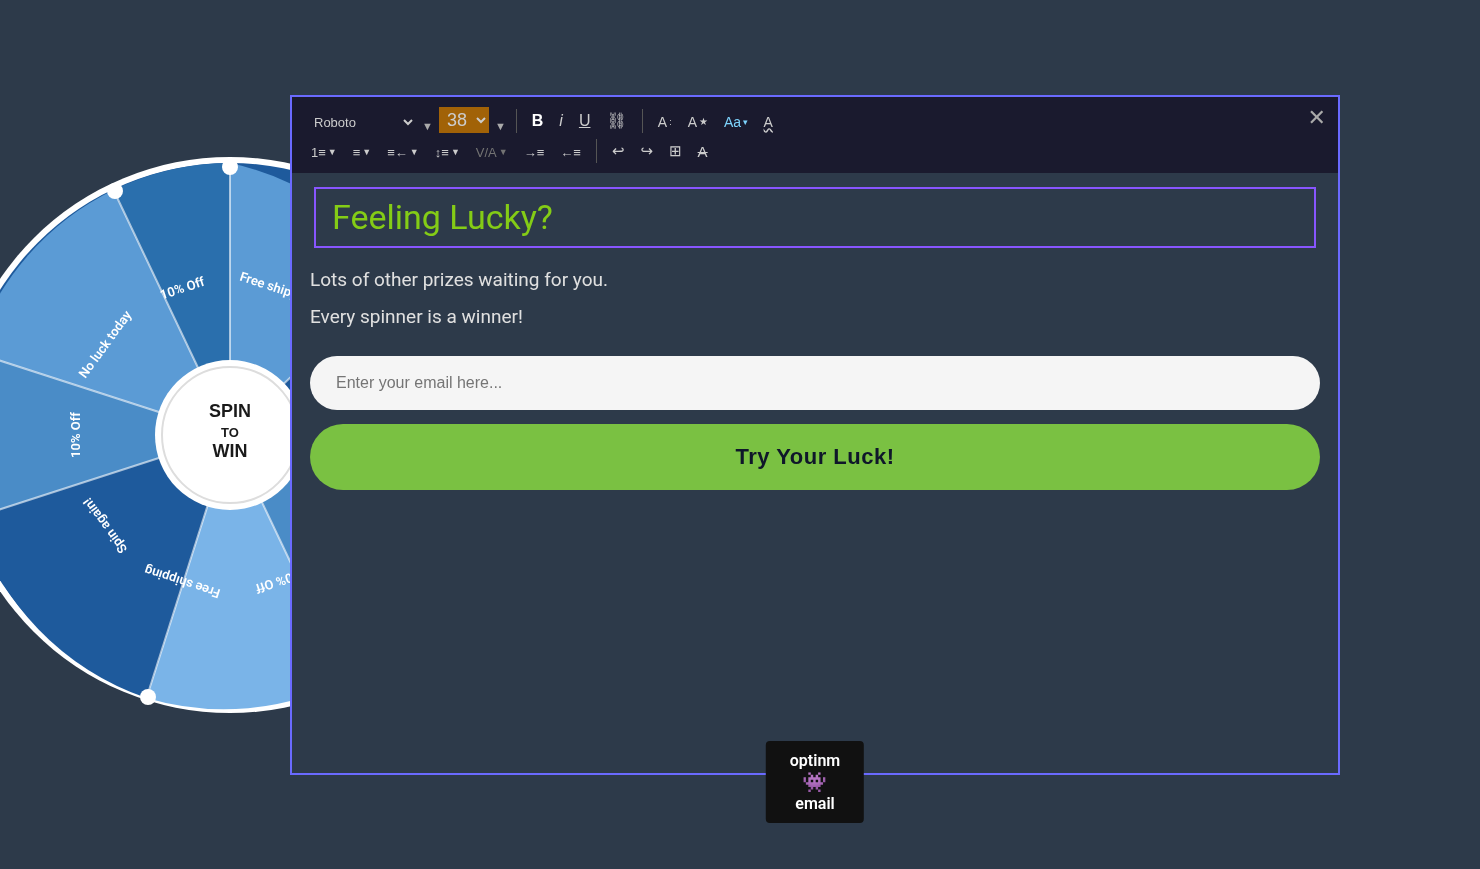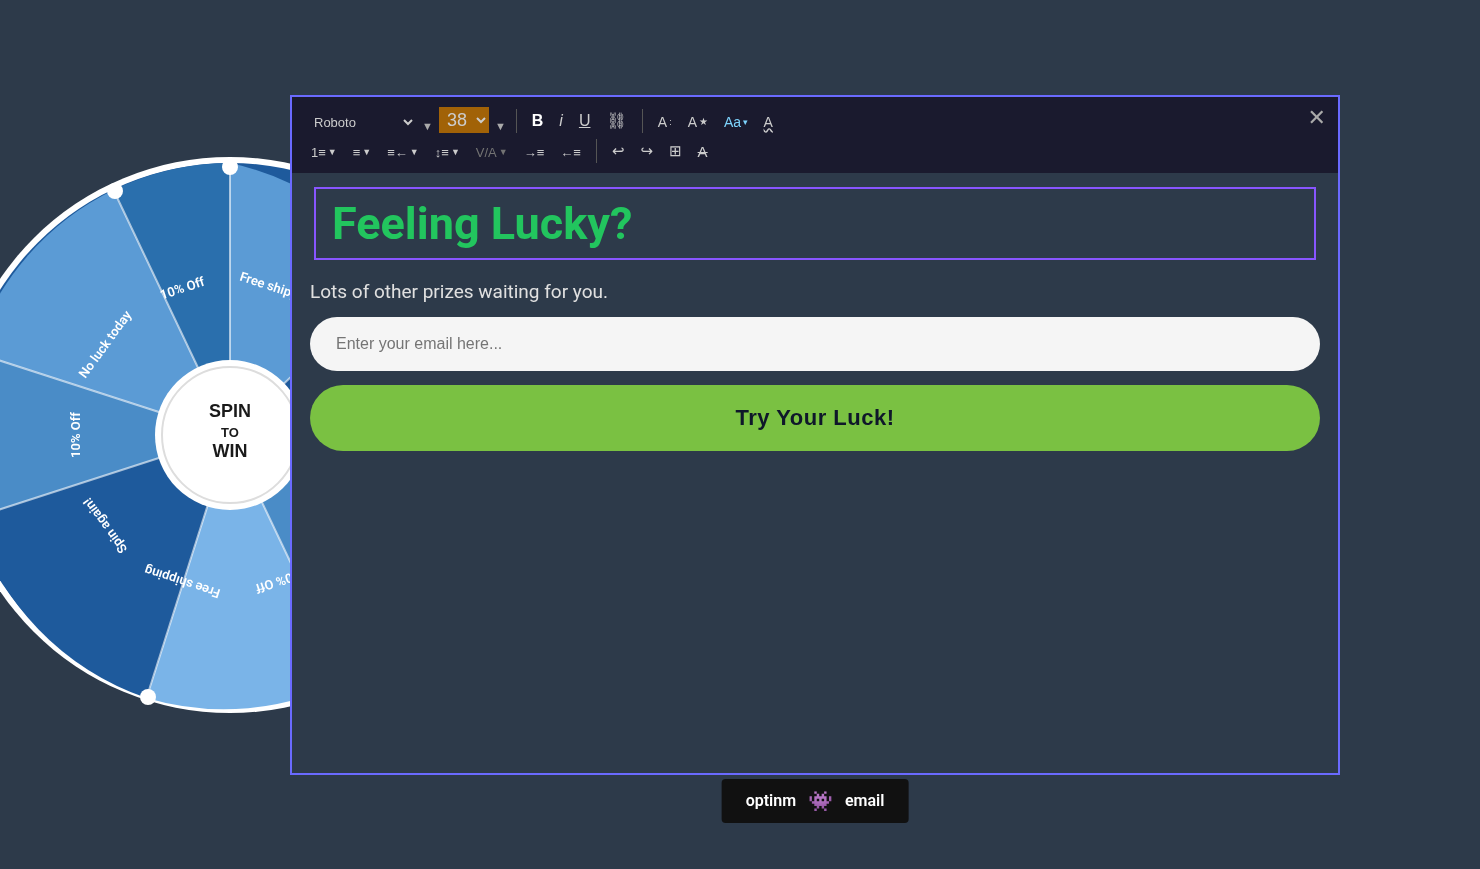--- a/index.html
+++ b/index.html
@@ -303,31 +303,32 @@
         <div class="toolbar-separator"></div>
 
         <button class="toolbar-btn" style="font-size:15px;color:#ccc;">↩</button>
         <button class="toolbar-btn" style="font-size:15px;color:#ccc;">↪</button>
         <button class="toolbar-btn" style="font-size:15px;color:#ccc;">⊞</button>
         <button class="toolbar-btn" style="font-size:15px;color:#ccc;text-decoration:line-through;">A</button>
       </div>
     </div>
 
     <div style="margin: 14px 22px 0 22px; border: 2px solid #8855ff; padding: 10px 16px;">
-      <span style="font-size:45px;font-weight:700;color:#22c55e;line-height:1.1;">Feeling Lucky?</span>
+      <span style="font-size:34px;font-weight:400;color:#84cc16;line-height:1.1;">Feeling Lucky?</span>
     </div>
 
     <div style="padding: 20px 18px;">
       <p style="color:#e0e0e0;font-size:19px;margin-bottom:14px;">Lots of other prizes waiting for you.</p>
+      <p style="color:#e0e0e0;font-size:19px;margin-bottom:28px;">Every spinner is a winner!</p>
 
       <input type="email" class="email-input" style="width: 100%; padding: 18px 26px; border-radius: 50px; border: none; font-size: 16px; color: #000000; background: rgb(245, 245, 245); margin-bottom: 14px; outline: none; display: block;" placeholder="Enter your email here...">
 
       <button class="cta-button" style="width:100%;padding:20px;border-radius:50px;border:none;background:#7ac142;color:#0f172a;font-size:22px;font-weight:800;cursor:pointer;letter-spacing:0.5px;">Try Your Luck!</button>
     </div>
 
-    <div style="position:absolute;bottom:-50px;left:50%;transform:translateX(-50%);background:#111;color:#fff;padding:10px 24px;border-radius:4px;display:flex;align-items:center;gap:12px;font-size:16px;font-weight:600;white-space:nowrap;">
+    <div style="position:absolute;bottom:-50px;left:50%;transform:translateX(-50%);background:#111;color:#fff;padding:10px 24px;border-radius:4px;display:flex;align-items:center;gap:0;font-size:16px;font-weight:600;white-space:nowrap;flex-direction:column;">
       <span>optinm</span>
       <span style="color:#7ac142;font-size:20px;">👾</span>
       <span>email</span>
     </div>
   </div>
 
 </div>
 
 </body></html>

